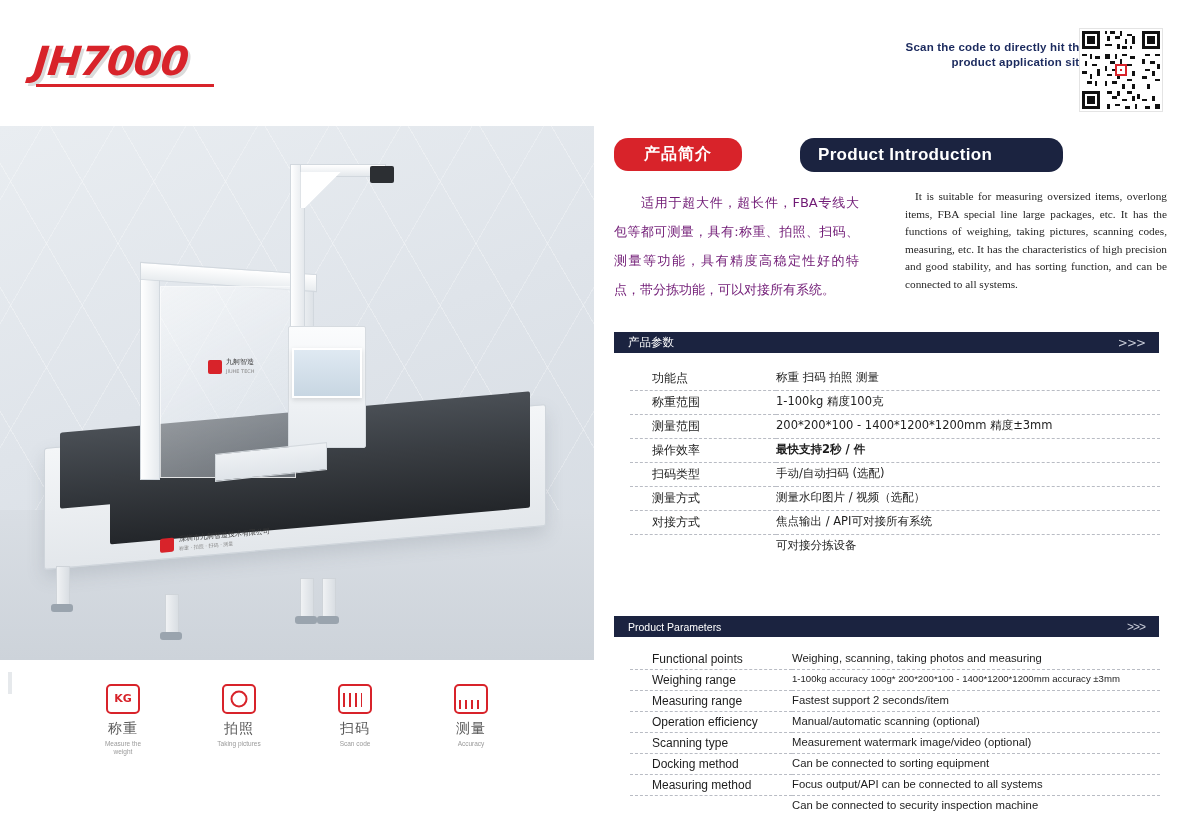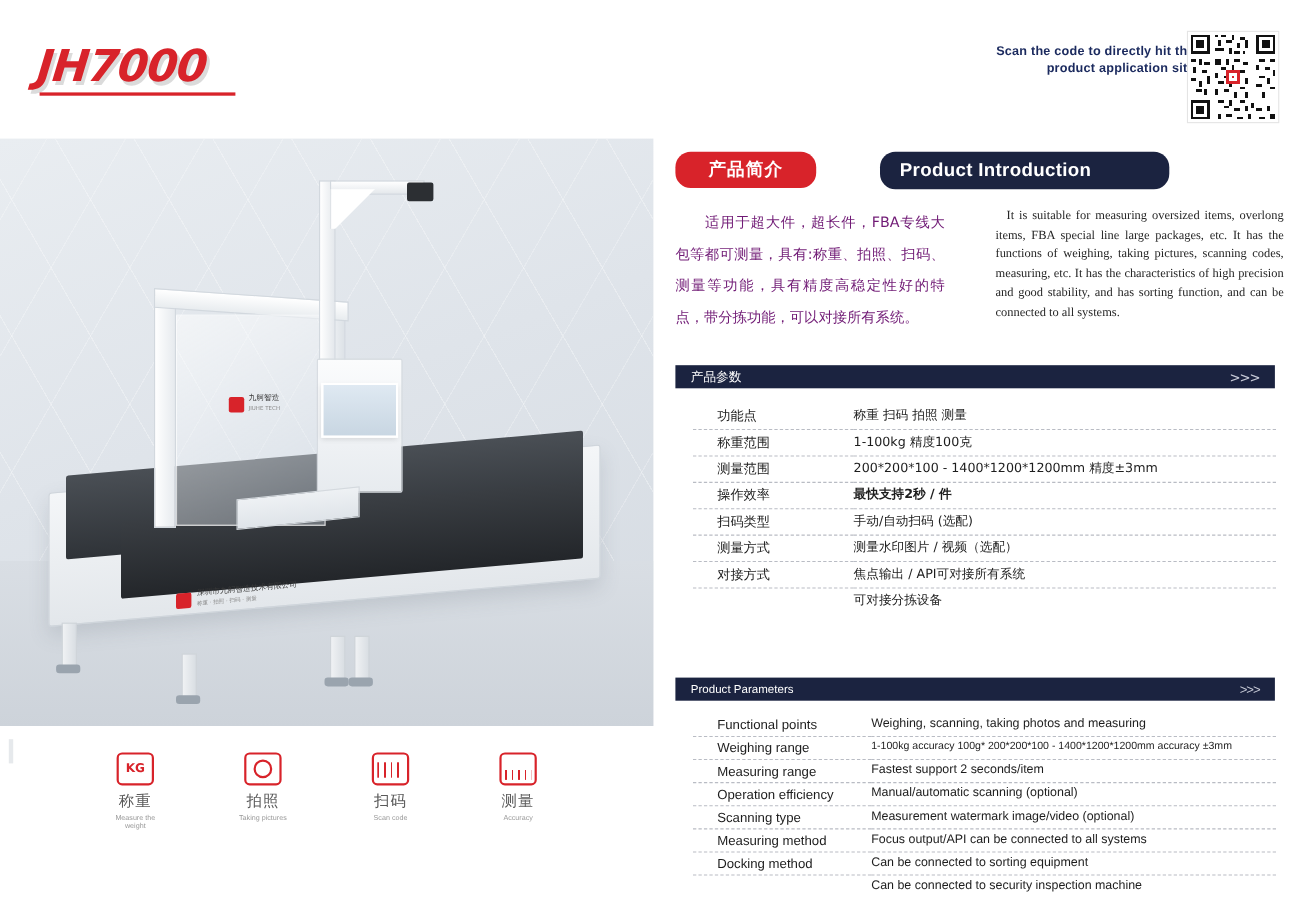--- a/index.html
+++ b/index.html
@@ -760,26 +760,26 @@
         </tr>
         <tr>
           <td class="k">Operation efficiency</td>
           <td class="v">Manual/automatic scanning (optional)</td>
         </tr>
         <tr>
           <td class="k">Scanning type</td>
           <td class="v">Measurement watermark image/video (optional)</td>
         </tr>
         <tr>
+          <td class="k">Docking method</td>
+          <td class="v">Can be connected to sorting equipment</td>
+        </tr>
+        <tr>
           <td class="k">Measuring method</td>
           <td class="v">Focus output/API can be connected to all systems</td>
-        </tr>
-        <tr>
-          <td class="k">Docking method</td>
-          <td class="v">Can be connected to sorting equipment</td>
         </tr>
         <tr class="noline">
           <td class="k"></td>
           <td class="v">Can be connected to security inspection machine</td>
         </tr>
       </tbody>
     </table>
 
   </div>
 </div>

